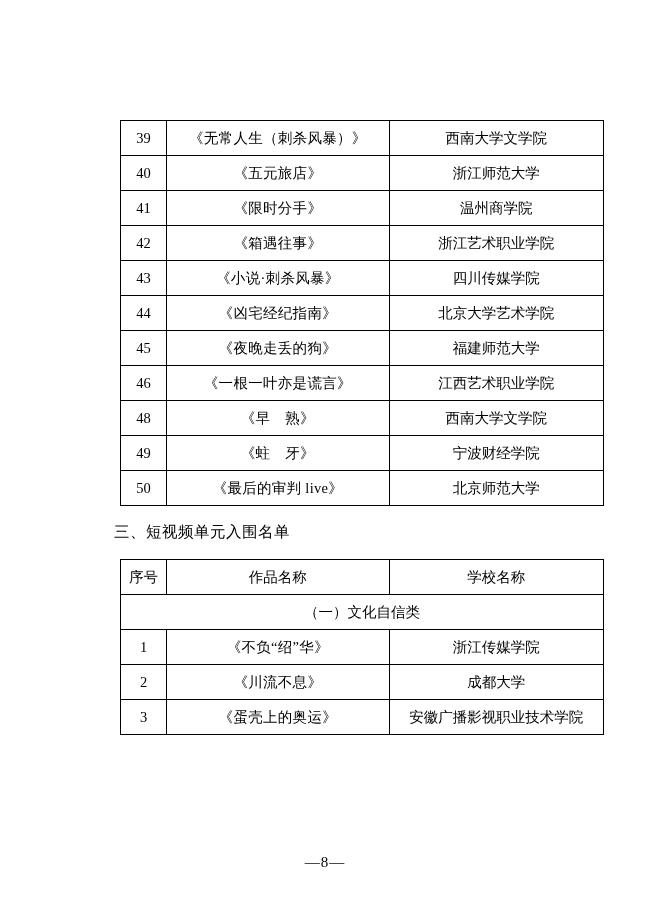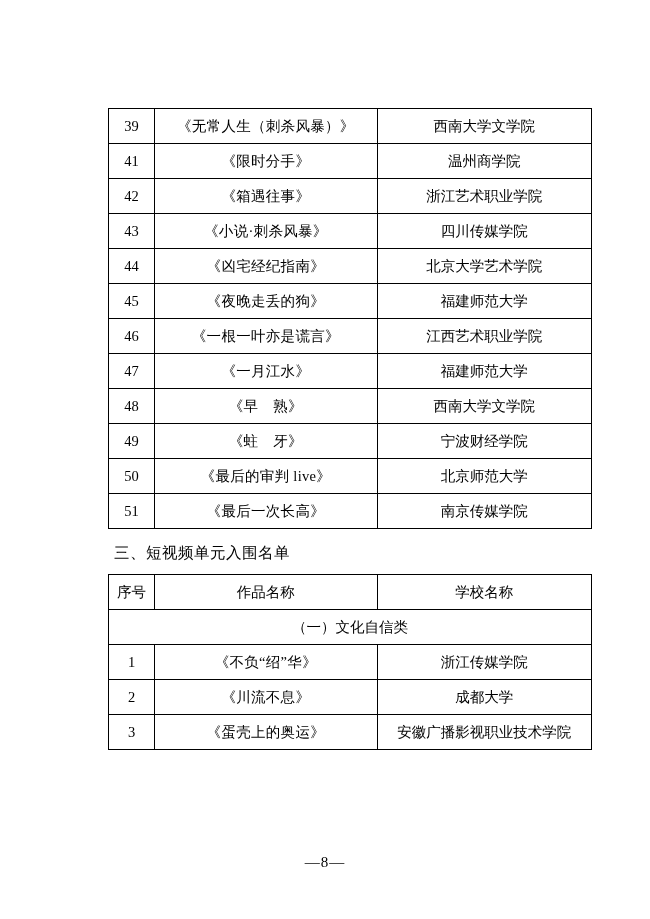--- a/index.html
+++ b/index.html
@@ -73,39 +73,44 @@
   .footer {
     position: absolute;
     left: 0;
     right: 0;
     bottom: 48px;
     text-align: center;
     font-size: 15px;
     font-family: "Liberation Serif", serif;
     letter-spacing: 1px;
   }
-  .tbl-wrap { margin: 4px; padding-left: 18px; }
+  .tbl-wrap { margin: 16px; padding-left: 18px; }
 </style>
 </head>
 <body>
 
 <div class="page">
 
   <div class="tbl-wrap">
     <table class="doc-table">
       <colgroup>
         <col class="col-no">
           <col class="col-title">
           <col class="col-school">
       </colgroup>
       <tbody>
         <tr>
           <td class="no-cell">39</td>
           <td class="work-title">《无常人生（刺杀风暴）》</td>
           <td class="school-name">西南大学文学院</td>
+        </tr>
+        <tr>
+          <td class="no-cell">40</td>
+          <td class="work-title">《五元旅店》</td>
+          <td class="school-name">浙江师范大学</td>
         </tr>
         <tr>
           <td class="no-cell">41</td>
           <td class="work-title">《限时分手》</td>
           <td class="school-name">温州商学院</td>
         </tr>
         <tr>
           <td class="no-cell">42</td>
           <td class="work-title">《箱遇往事》</td>
           <td class="school-name">浙江艺术职业学院</td>
@@ -124,43 +129,33 @@
           <td class="no-cell">45</td>
           <td class="work-title">《夜晚走丢的狗》</td>
           <td class="school-name">福建师范大学</td>
         </tr>
         <tr>
           <td class="no-cell">46</td>
           <td class="work-title">《一根一叶亦是谎言》</td>
           <td class="school-name">江西艺术职业学院</td>
         </tr>
         <tr>
-          <td class="no-cell">47</td>
-          <td class="work-title">《一月江水》</td>
-          <td class="school-name">福建师范大学</td>
-        </tr>
-        <tr>
           <td class="no-cell">48</td>
           <td class="work-title">《早　熟》</td>
           <td class="school-name">西南大学文学院</td>
         </tr>
         <tr>
           <td class="no-cell">49</td>
           <td class="work-title">《蛀　牙》</td>
           <td class="school-name">宁波财经学院</td>
         </tr>
         <tr>
           <td class="no-cell">50</td>
           <td class="work-title">《最后的审判 live》</td>
           <td class="school-name">北京师范大学</td>
-        </tr>
-        <tr>
-          <td class="no-cell">51</td>
-          <td class="work-title">《最后一次长高》</td>
-          <td class="school-name">南京传媒学院</td>
         </tr>
       </tbody>
     </table>
   </div>
 
   <div class="section-heading">三、短视频单元入围名单</div>
 
   <div class="tbl-wrap">
     <table class="doc-table">
       <colgroup>

